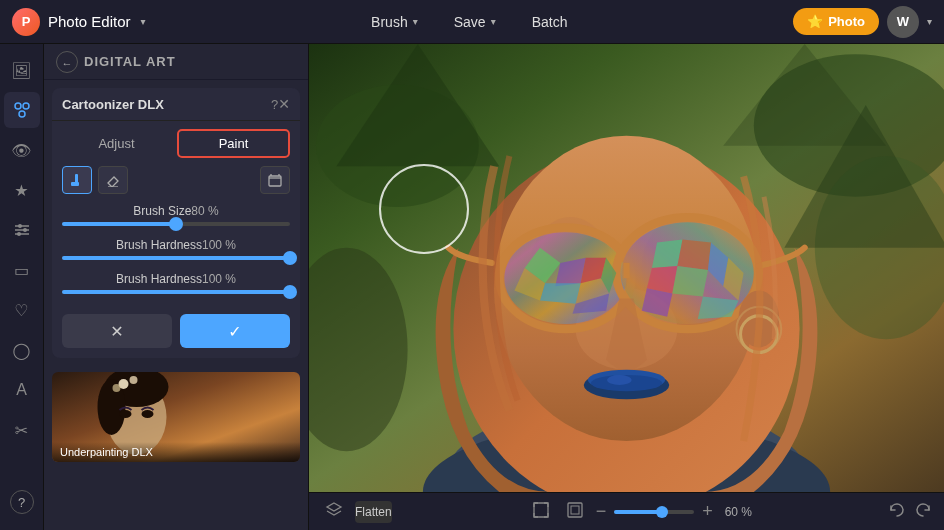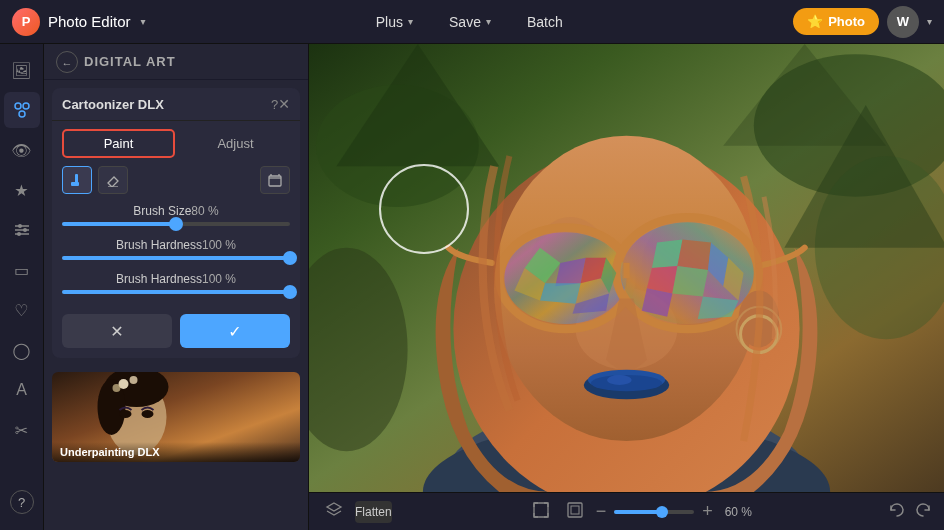--- a/index.html
+++ b/index.html
@@ -92,21 +92,21 @@
       flex: 1; height: 34px; border-radius: 6px; background: #3a3a4a; border: none;
       color: #ccc; font-size: 16px; cursor: pointer; display: flex; align-items: center; justify-content: center;
     }
     .confirm-btn {
       flex: 1; height: 34px; border-radius: 6px; background: #4da6ff; border: none;
       color: #fff; font-size: 16px; cursor: pointer; display: flex; align-items: center; justify-content: center;
     }
 
     
     .thumb-strip { flex: 1; overflow-y: auto; padding: 6px 8px; display: flex; flex-direction: column; gap: 6px; }
-    .thumb-item { position: relative; border-radius: 6px; overflow: hidden; cursor: pointer; flex-shrink: 0; height: 80px; font-weight: bold; }
+    .thumb-item { position: relative; border-radius: 6px; overflow: hidden; cursor: pointer; flex-shrink: 0; height: 80px; }
     .thumb-label {
       position: absolute; bottom: 0; left: 0; right: 0; padding: 4px 8px;
       background: linear-gradient(transparent, rgba(0,0,0,0.7));
       color: #fff; font-size: 11px;
     }
 
     
     .canvas-area { flex: 1; display: flex; flex-direction: column; background: #1a1a2a; }
     .canvas-container { flex: 1; position: relative; overflow: hidden; display: flex; align-items: center; justify-content: center; }
 
@@ -143,21 +143,21 @@
 <body>
 
 <div class="topbar">
   <div class="topbar-logo">
     <span>P</span>
   </div>
   <span class="topbar-title">Photo Editor</span>
   <span class="topbar-caret">▾</span>
   <div class="topbar-spacer"></div>
   <button class="topbar-btn">
-    <span>Plus</span>
+    <span>Brush</span>
     <span class="caret">▾</span>
   </button>
   <button class="topbar-btn">
     <span>Save</span>
     <span class="caret">▾</span>
   </button>
   <button class="topbar-btn">
     <span>Batch</span>
   </button>
   <div class="topbar-spacer"></div>
@@ -216,25 +216,25 @@
         <span class="sub-panel-title">Cartoonizer DLX</span>
         <button class="sub-panel-help">
           <span>?</span>
         </button>
         <button class="sub-panel-close">
           <span>✕</span>
         </button>
       </div>
 
       <div class="tabs">
+        <button class="tab">
+          <span>Adjust</span>
+        </button>
         <button class="tab active">
           <span>Paint</span>
-        </button>
-        <button class="tab">
-          <span>Adjust</span>
         </button>
       </div>
 
       <div class="tool-row">
         <button class="tool-btn active">
           <svg width="14" height="14" viewBox="0 0 14 14" fill="none">
             <rect x="1" y="9" width="8" height="4" rx="1" fill="#4da6ff"></rect>
             <rect x="5" y="1" width="3" height="9" rx="1" fill="#4da6ff"></rect>
           </svg>
         </button>

